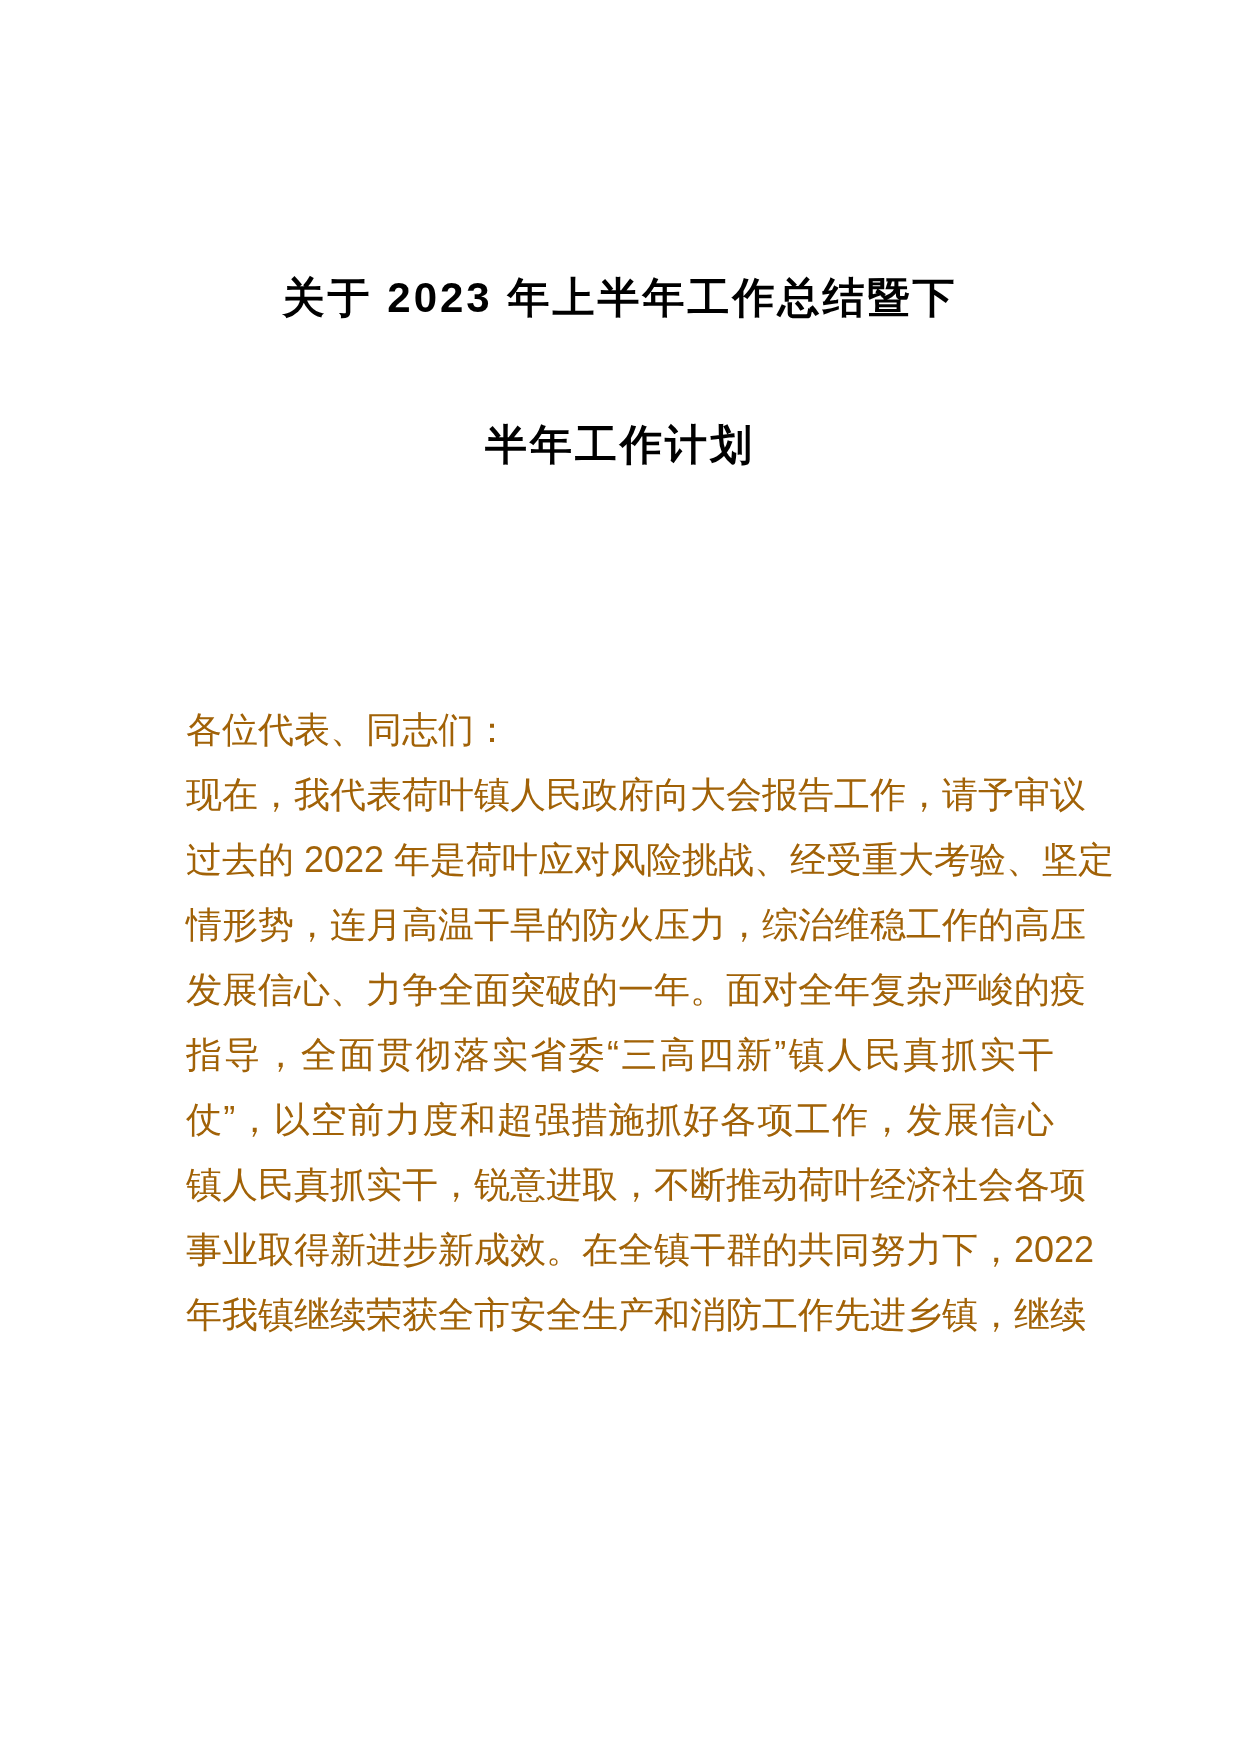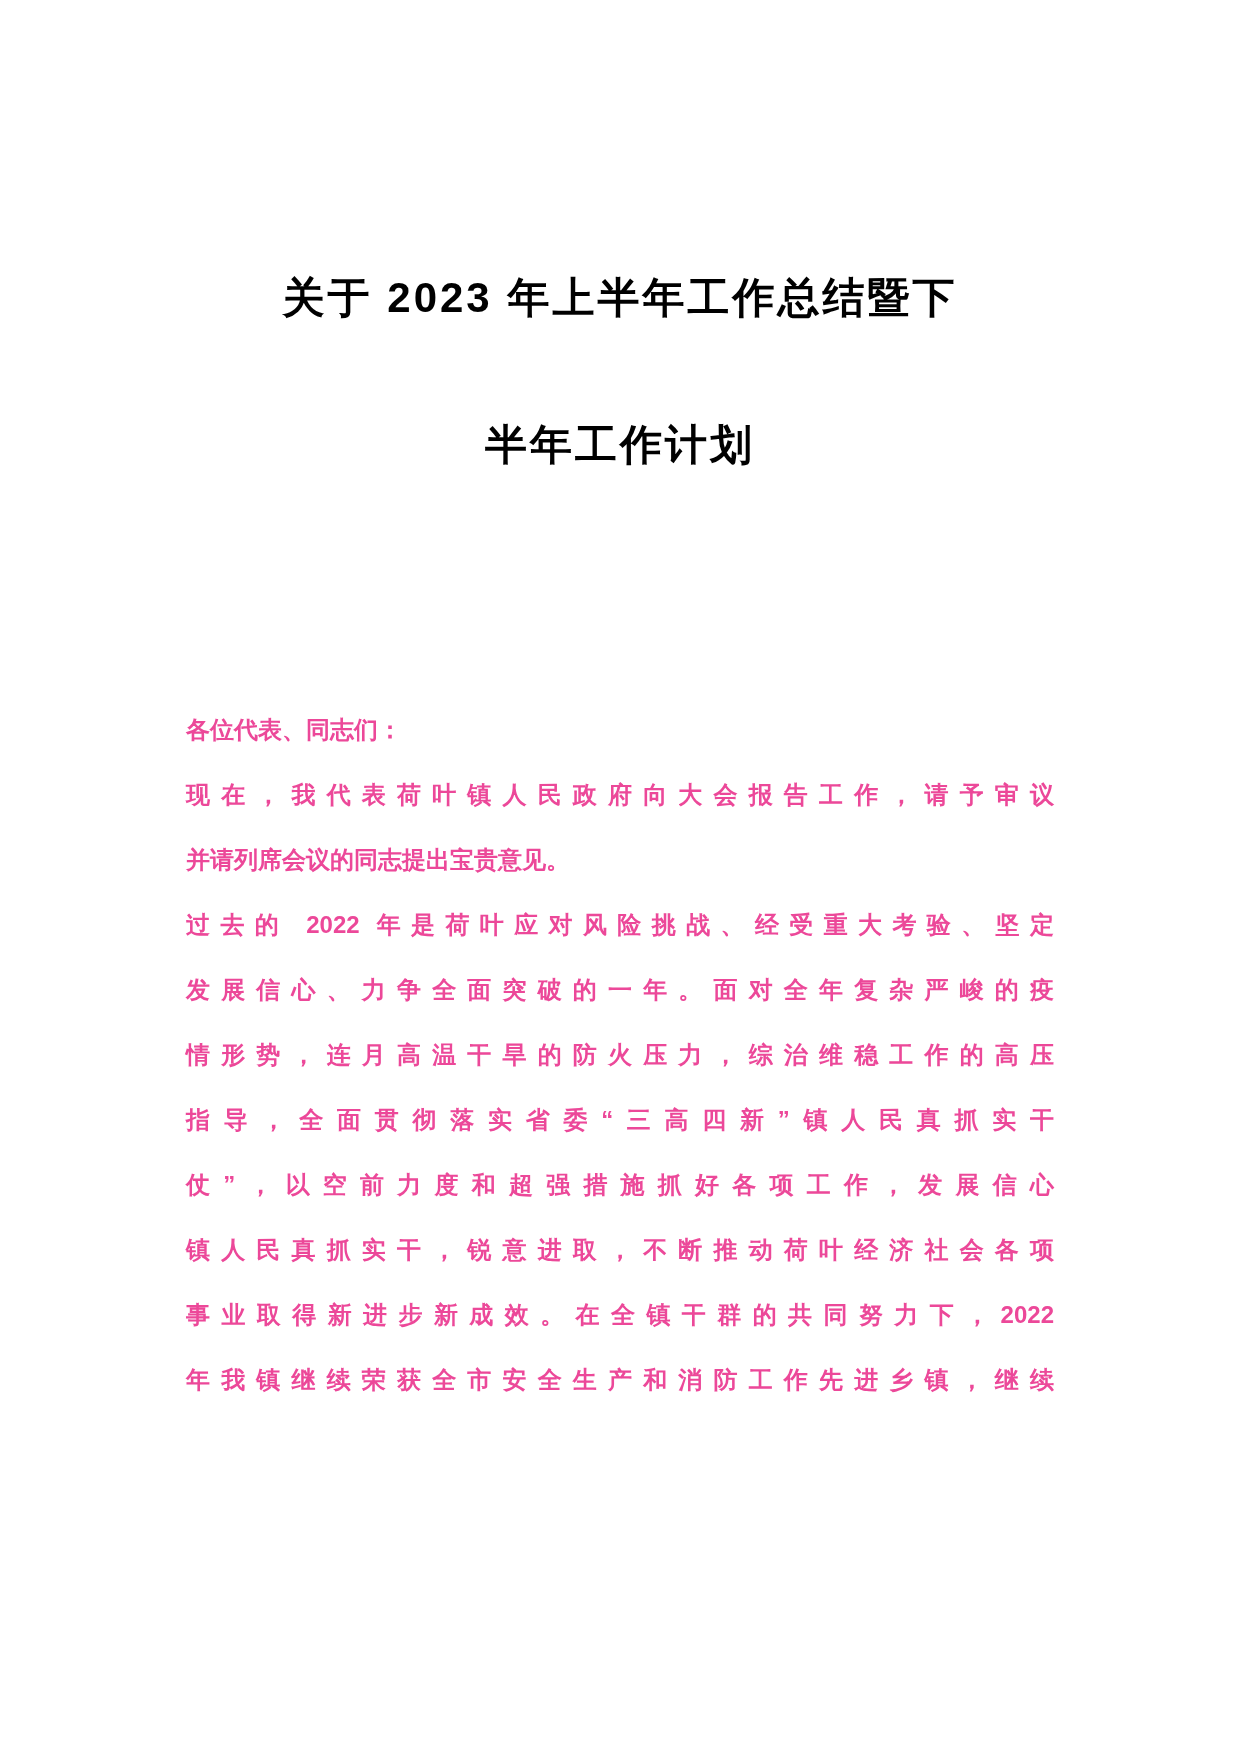--- a/index.html
+++ b/index.html
@@ -31,24 +31,24 @@
   }
   .title-line {
     display: block;
     white-space: nowrap;
   }
   .doc-body {
     position: absolute;
     top: 697px;
     left: 186px;
     width: 868px;
-    font-size: 24px;
-    font-weight: 700;
+    font-size: 36px;
+    font-weight: 400;
     line-height: 65px;
-    color: #ec4899;
+    color: #a16207;
   }
   .body-line {
     white-space: nowrap;
     text-align: left;
     height: 65px;
     overflow: visible;
   }
   .body-line.fill {
     text-align: justify;
     text-align-last: justify;
@@ -60,23 +60,22 @@
 
 <div class="page">
   <h1 class="doc-title">
     <span class="title-line">关于 2023 年上半年工作总结暨下</span>
     <span class="title-line">半年工作计划</span>
   </h1>
 
   <div class="doc-body">
       <div class="body-line">各位代表、同志们：</div>
       <div class="body-line fill">现在，我代表荷叶镇人民政府向大会报告工作，请予审议</div>
-      <div class="body-line">并请列席会议的同志提出宝贵意见。</div>
       <div class="body-line fill">过去的 2022 年是荷叶应对风险挑战、经受重大考验、坚定</div>
+      <div class="body-line fill">情形势，连月高温干旱的防火压力，综治维稳工作的高压</div>
       <div class="body-line fill">发展信心、力争全面突破的一年。面对全年复杂严峻的疫</div>
-      <div class="body-line fill">情形势，连月高温干旱的防火压力，综治维稳工作的高压</div>
       <div class="body-line fill">指导，全面贯彻落实省委“三高四新”镇人民真抓实干</div>
       <div class="body-line fill">仗”，以空前力度和超强措施抓好各项工作，发展信心</div>
       <div class="body-line fill">镇人民真抓实干，锐意进取，不断推动荷叶经济社会各项</div>
       <div class="body-line fill">事业取得新进步新成效。在全镇干群的共同努力下，2022</div>
       <div class="body-line fill">年我镇继续荣获全市安全生产和消防工作先进乡镇，继续</div>
     </div>
 </div>
 
 </body></html>

